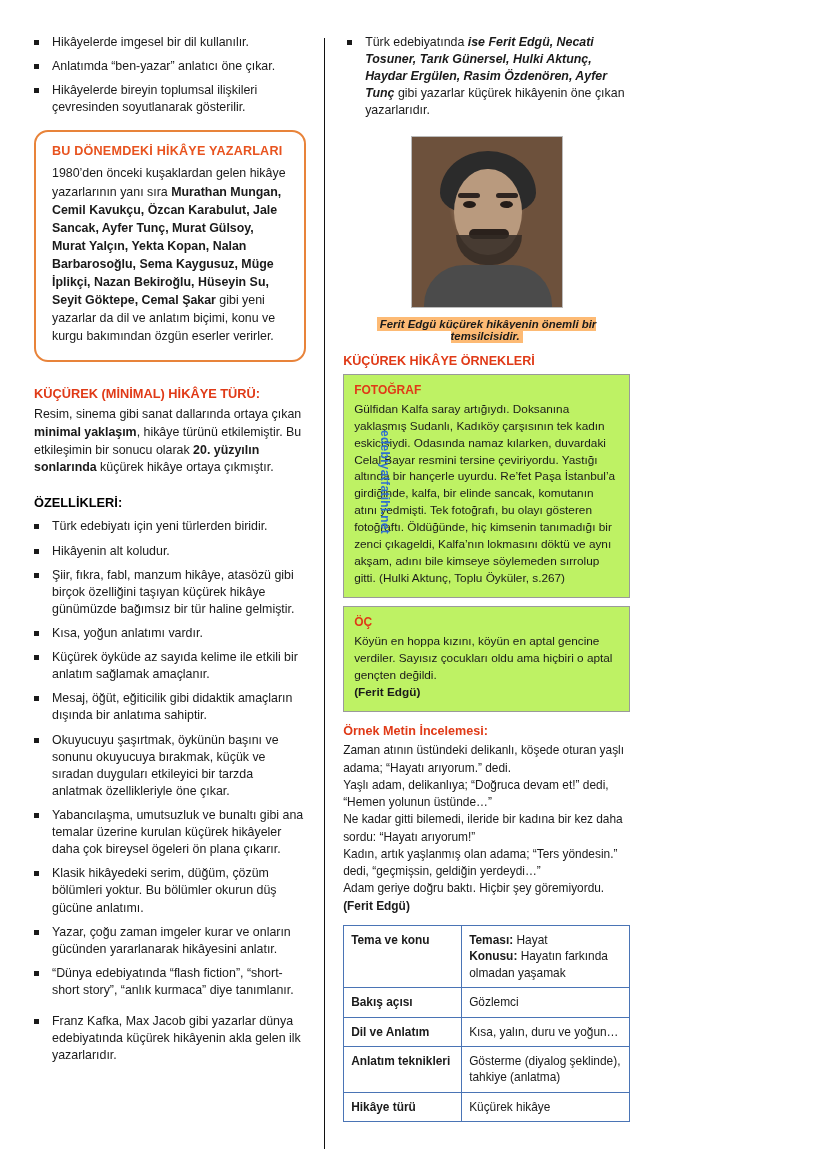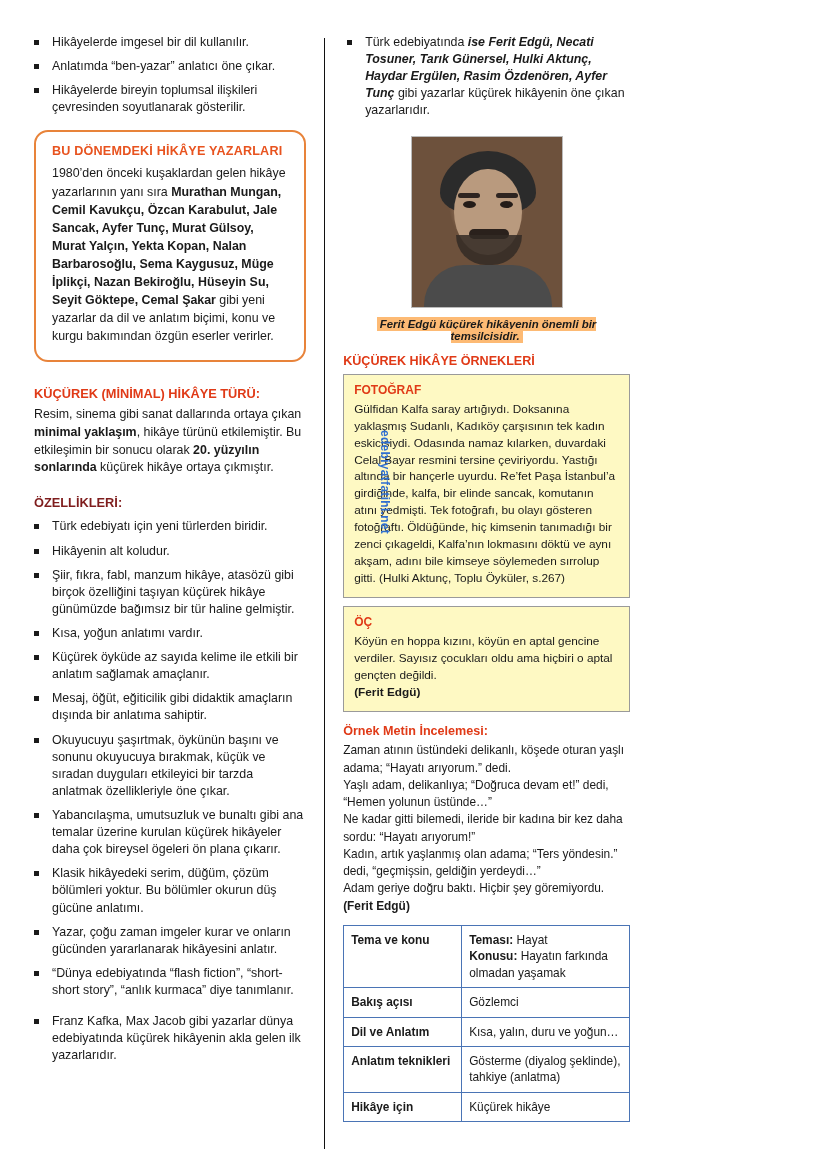--- a/index.html
+++ b/index.html
@@ -92,21 +92,21 @@
     margin: 24px 0 5px 4px;
   }
   .para {
     font-size: 12.4px;
     line-height: 1.45;
     margin: 0 0 0 4px;
   }
   .para b { font-weight: bold; }
 
   .sec-head {
-    color: #7f1d1d;
+    color: #000000;
     font-weight: bold;
     font-size: 12.8px;
     margin: 18px 0 8px 4px;
   }
 
   
   .watermark {
     position: absolute;
     left: 392px;
     top: 430px;
@@ -186,21 +186,21 @@
     color: #1a1a1a;
     margin: 4px 0 0 0;
   }
   .caption span {
     background: #fdba74;
     padding: 1px 3px;
   }
 
   .grey-box {
     border: 1px solid #9a9a9a;
-    background: #fef9c3;
+    background: #bef264;
     padding: 8px 10px 10px 10px;
     margin: 6px 0 0 0;
   }
   .grey-box .bt {
     color: #e03a17;
     font-weight: bold;
     font-size: 12px;
     margin-bottom: 4px;
   }
   .grey-box .bb {
@@ -343,21 +343,21 @@
         </tr>
         <tr>
           <td class="k">Dil ve Anlatım</td>
           <td class="v">Kısa, yalın, duru ve yoğun…</td>
         </tr>
         <tr>
           <td class="k">Anlatım teknikleri</td>
           <td class="v">Gösterme (diyalog şeklinde), tahkiye (anlatma)</td>
         </tr>
         <tr>
-          <td class="k">Hikâye için</td>
+          <td class="k">Hikâye türü</td>
           <td class="v">Küçürek hikâye</td>
         </tr>
       </tbody>
         </table>
 
     </div>
   </div>
 </div>
 
 </body></html>

